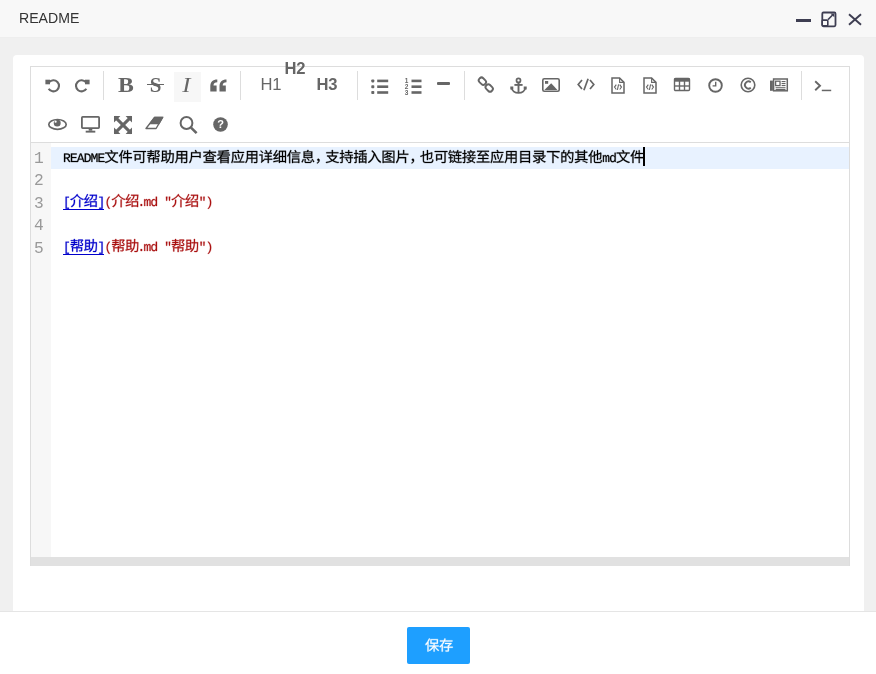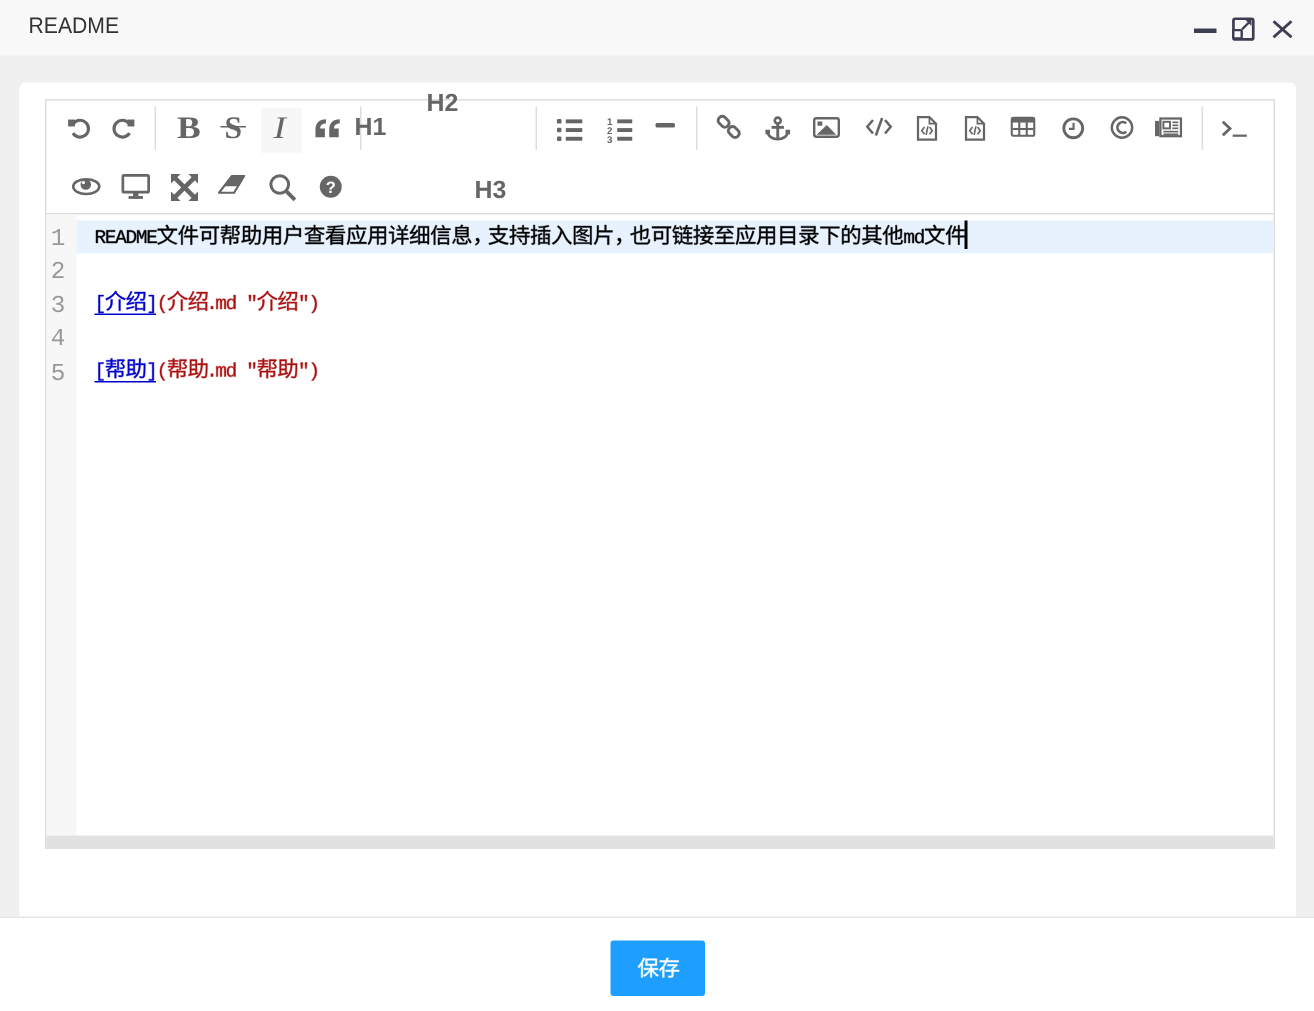--- a/index.html
+++ b/index.html
@@ -54,23 +54,23 @@
 
 <div class="abs ic" style="left:117px;top:75px;width:18px;text-align:center;font-family:'Liberation Serif',serif;font-weight:bold;font-size:21px;line-height:21px;transform:scaleX(1.13);">B</div>
 <div class="abs ic" style="left:146px;top:75px;width:19px;text-align:center;font-family:'Liberation Serif',serif;font-weight:bold;font-size:21px;line-height:21px;">S</div>
 <div class="abs" style="left:147px;top:83.6px;width:17px;height:1.4px;background:#666;"></div>
 <div class="abs" style="left:174px;top:71.5px;width:27px;height:30px;background:#f7f7f7;"></div>
 <div class="abs ic" style="left:178px;top:75px;width:17px;text-align:center;font-family:'Liberation Serif',serif;font-style:italic;font-size:21px;line-height:21px;transform:scaleX(1.18);">I</div>
 <svg style="left:210px;top:78.6px;" width="17" height="13" viewBox="0 0 17 13">
  <path d="M7.3 0.5 C2.8 0.5 0.3 3 0.3 7.6 L0.3 12.5 L6.6 12.5 L6.6 6.6 L3.5 6.6 C3.5 4.2 5 3.4 7.3 3.3 Z" fill="#666"></path>
  <path d="M16.5 0.5 C12 0.5 9.5 3 9.5 7.6 L9.5 12.5 L15.8 12.5 L15.8 6.6 L12.7 6.6 C12.7 4.2 14.2 3.4 16.5 3.3 Z" fill="#666"></path>
 </svg>
-<div class="abs ic" style="left:236px;top:75.7px;width:22px;text-align:center;font-weight:bold;font-size:16.6px;line-height:17px;">H1</div>
+<div class="abs ic" style="left:260px;top:75.7px;width:22px;text-align:center;font-weight:normal;font-size:16.6px;line-height:17px;">H1</div>
 <div class="abs ic" style="left:284px;top:60px;width:22px;text-align:center;font-weight:bold;font-size:16.6px;line-height:17px;">H2</div>
-<div class="abs ic" style="left:316px;top:75.7px;width:22px;text-align:center;font-weight:bold;font-size:16.6px;line-height:17px;margin-top:42px;">H3</div>
+<div class="abs ic" style="left:316px;top:75.7px;width:22px;text-align:center;font-weight:bold;font-size:16.6px;line-height:17px;">H3</div>
 
 <svg style="left:371px;top:79px;" width="18" height="15" viewBox="0 0 18 15">
  <g fill="#666">
  <rect x="0.3" y="0.4" width="3" height="3" rx="0.8"></rect>
       <rect x="0.3" y="6.2" width="3" height="3" rx="0.8"></rect>
       <rect x="0.3" y="12" width="3" height="3" rx="0.8"></rect>
  <rect x="6.2" y="0.6" width="11" height="2.6"></rect>
       <rect x="6.2" y="6.4" width="11" height="2.6"></rect>
       <rect x="6.2" y="12.2" width="11" height="2.6"></rect>
  </g>

